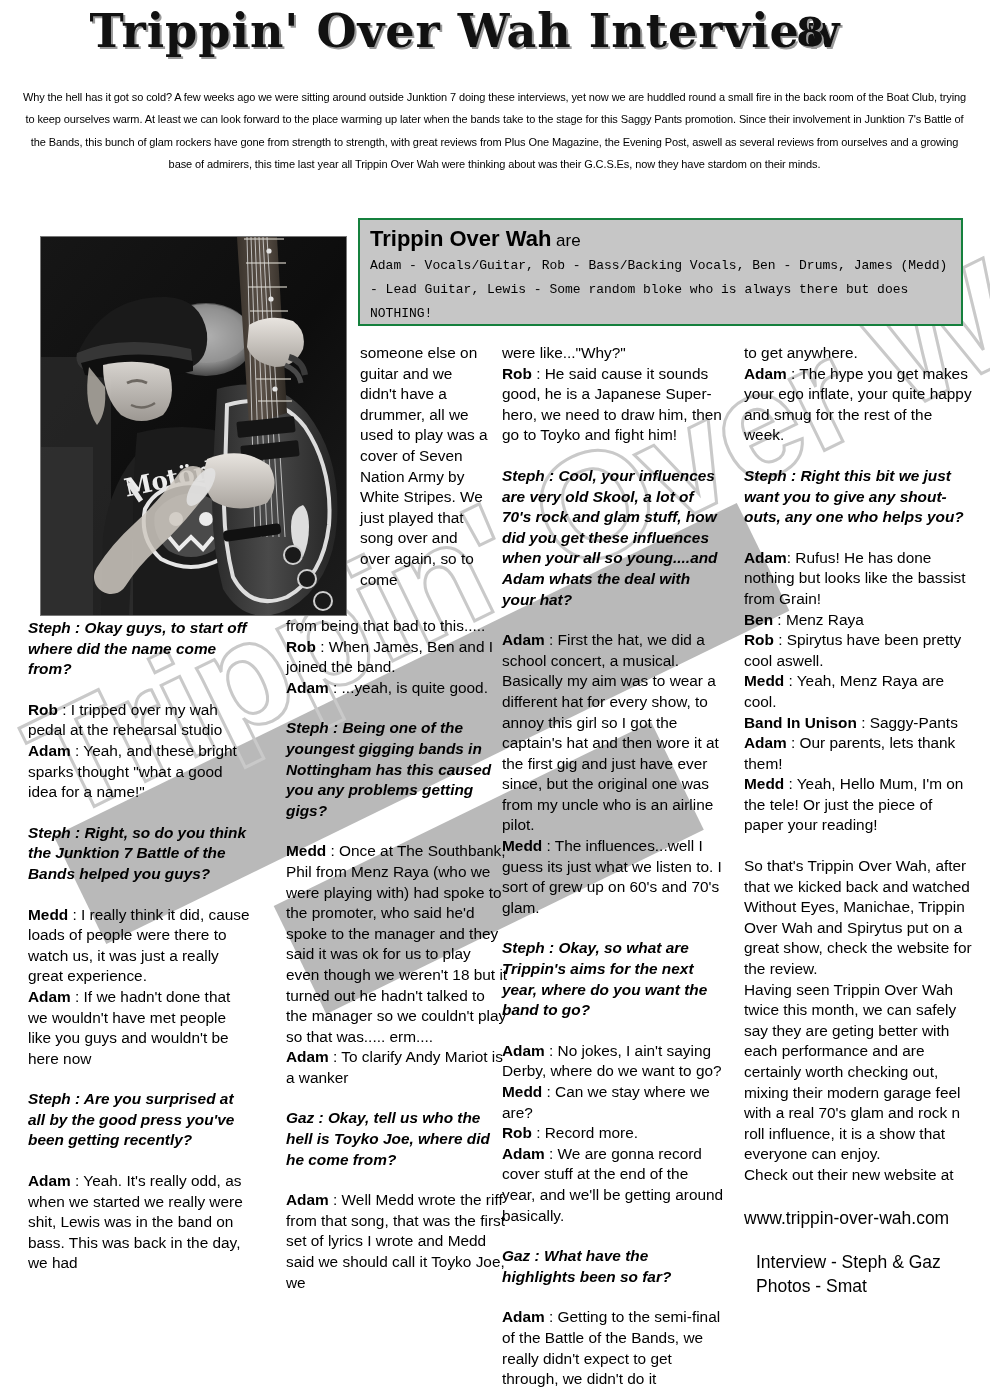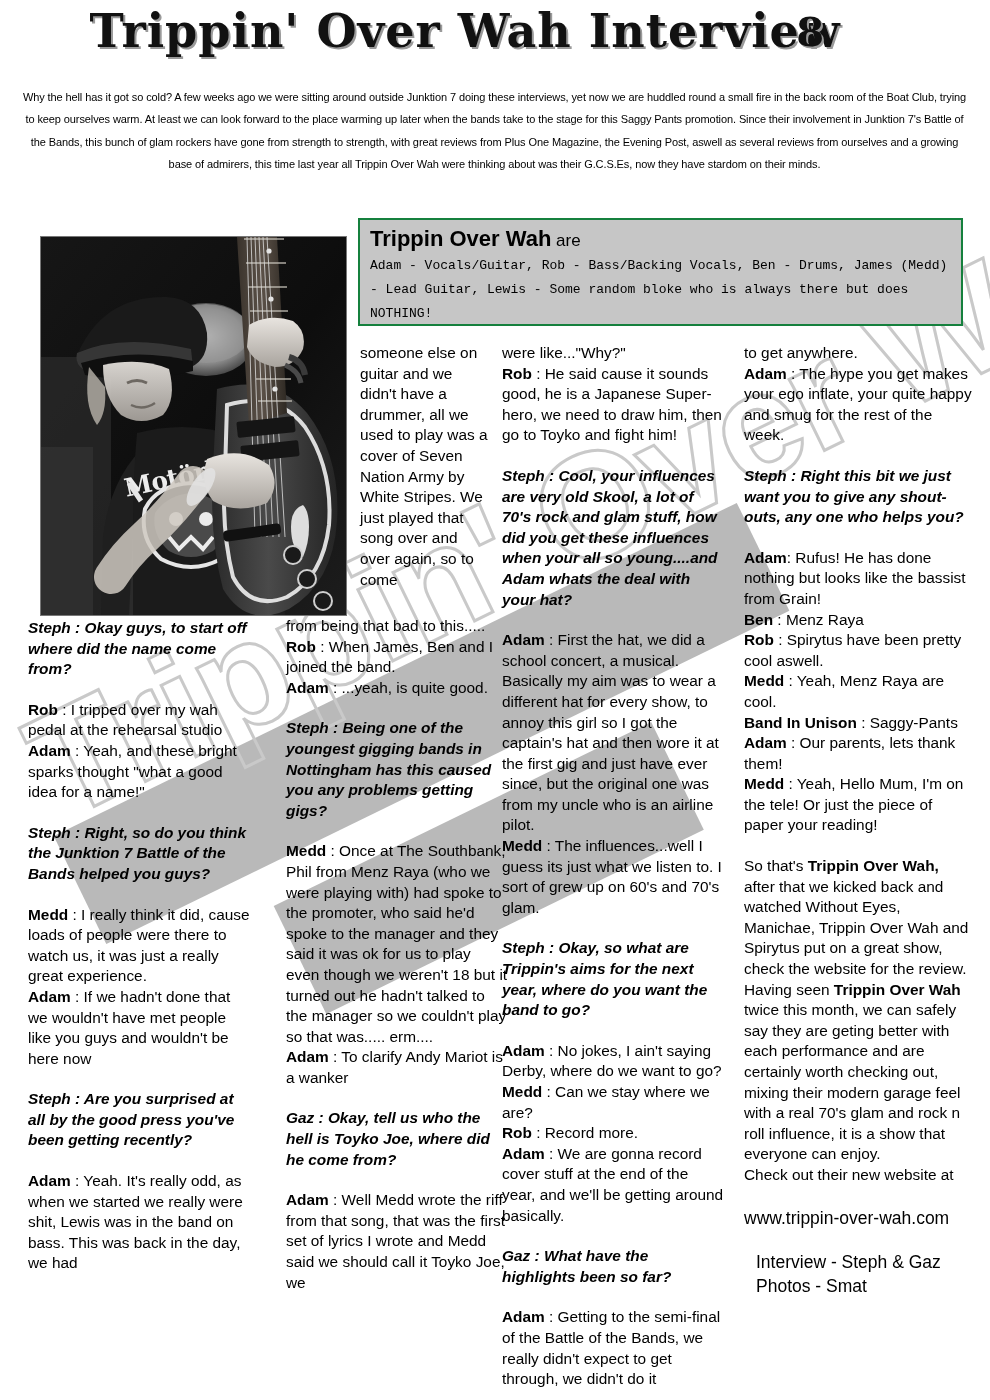--- a/index.html
+++ b/index.html
@@ -78,21 +78,21 @@
   #col1{left:28px;top:618px;width:222px;}
   #col2a{left:360px;top:343px;width:128px;}
   #col2b{left:266px;top:616px;width:222px;margin-left:20px;}
   #col3{left:502px;top:343px;width:222px;}
   #col4{left:744px;top:343px;width:228px;}
 
   p{margin:0 0 0 0;}
   .q{font-weight:bold;font-style:italic;}
   .sp{height:20px;}
   .nm{font-weight:bold;}
-  .bold{font-weight:bold;margin-top:29px;}
+  .bold{font-weight:normal;margin-top:29px;}
   .url{font-size:17.5px;line-height:24px;}
   .credits{font-size:17.5px;line-height:24px;padding-left:12px;}
 </style>
 </head>
 <body>
 
 <div id="page">
 
   <div id="watermark">
     <div id="wm-band"></div>

